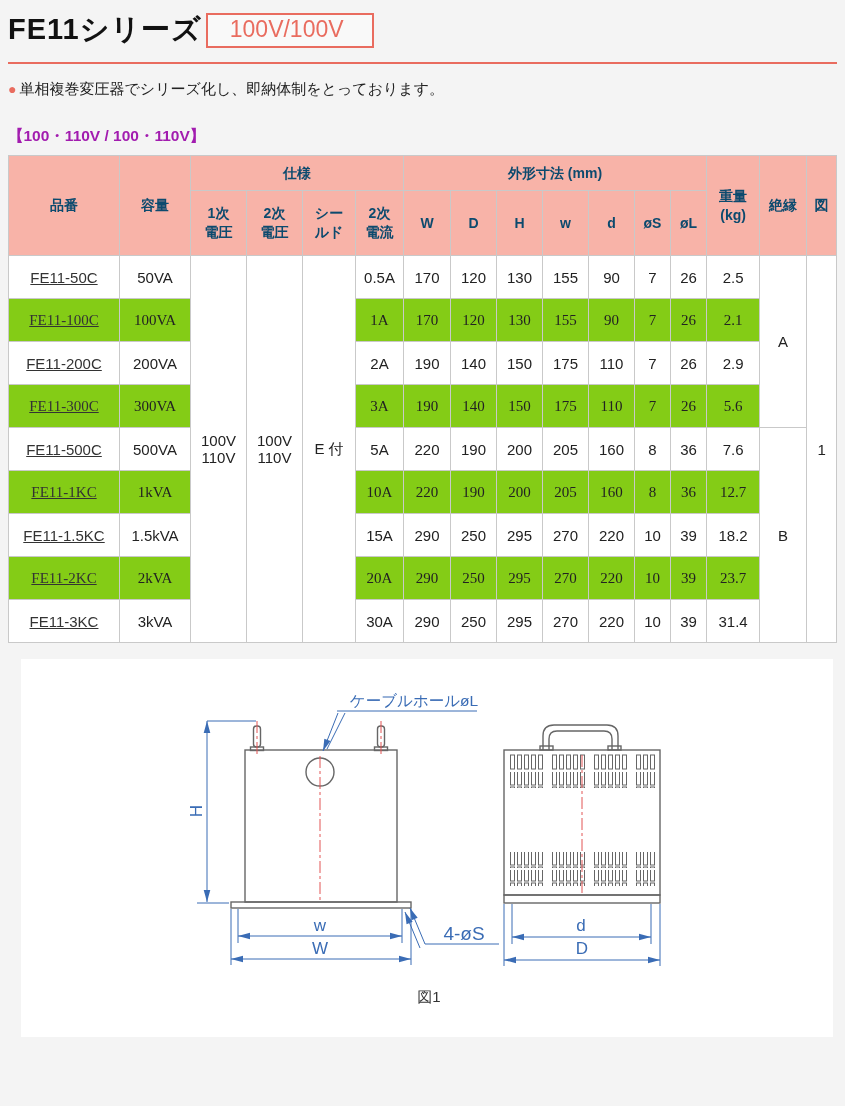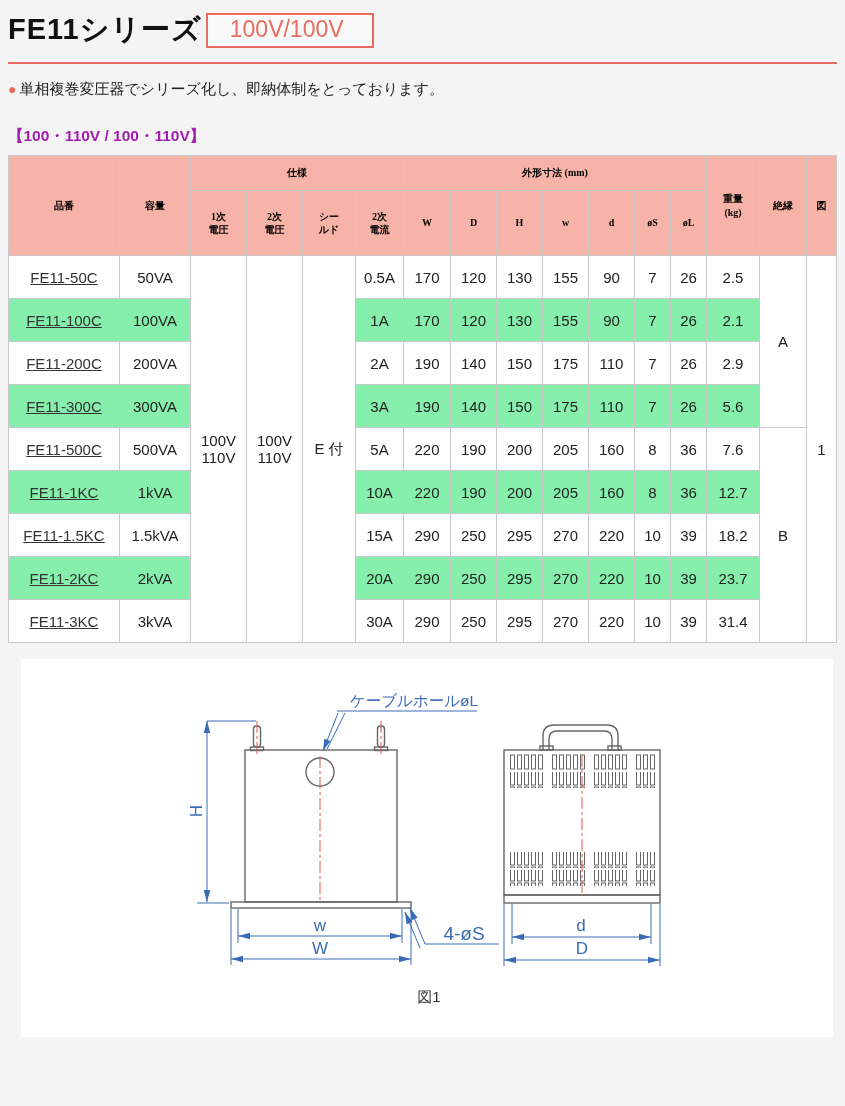--- a/index.html
+++ b/index.html
@@ -15,25 +15,25 @@
     border:2px solid #e96c5f;color:#e96c5f;font-size:23px;
     padding:1px 28px 3px 22px;background:#f9f9f9;
   }
   .divider{height:2px;background:#e96c5f;margin:10px 0 16px 0;}
   .intro{font-size:15px;margin:0 0 27px 0;color:#222;}
   .bullet{color:#e96c5f;font-size:14px;margin-right:3px;}
   .section-label{font-size:15.5px;font-weight:bold;margin:0 0 8px 0;color:#a21caf;}
 
   table.spec{border-collapse:collapse;table-layout:fixed;width:829px;}
   .spec th,.spec td{border:1px solid #c9c9c9;text-align:center;vertical-align:middle;padding:0;}
-  .spec thead th{background:#f8b3a8;font-size:10px;font-weight:bold;color:#000000;line-height:1.35;font-family:Liberation Serif, serif;}
+  .spec thead th{background:#f8b3a8;font-size:14px;font-weight:bold;color:#0c4a6e;line-height:1.35;}
   .spec tr.group th{height:34px;}
   .spec tr.sub th{height:64px;}
   .spec tbody td{height:42px;font-size:15px;background:#fff;}
-  .spec tbody tr.stripe td{background:#86efac;}
+  .spec tbody tr.stripe td{background:#84cc16;font-family:Liberation Serif, serif;}
   .spec tbody td.merged{background:#fff;}
   .pre{white-space:pre-line;}
   .spec a{color:#333;text-decoration:underline;}
   .footnote{font-size:15px;line-height:23px;margin:0;color:#222;}
   .footnotes{margin-top:8px;}
   .diagram-panel{margin:16px 0 0 21px;width:812px;height:378px;background:#ffffff;}
   svg text{font-family:"Liberation Sans","DejaVu Sans",sans-serif;}
 </style>
 </head>
 <body>

